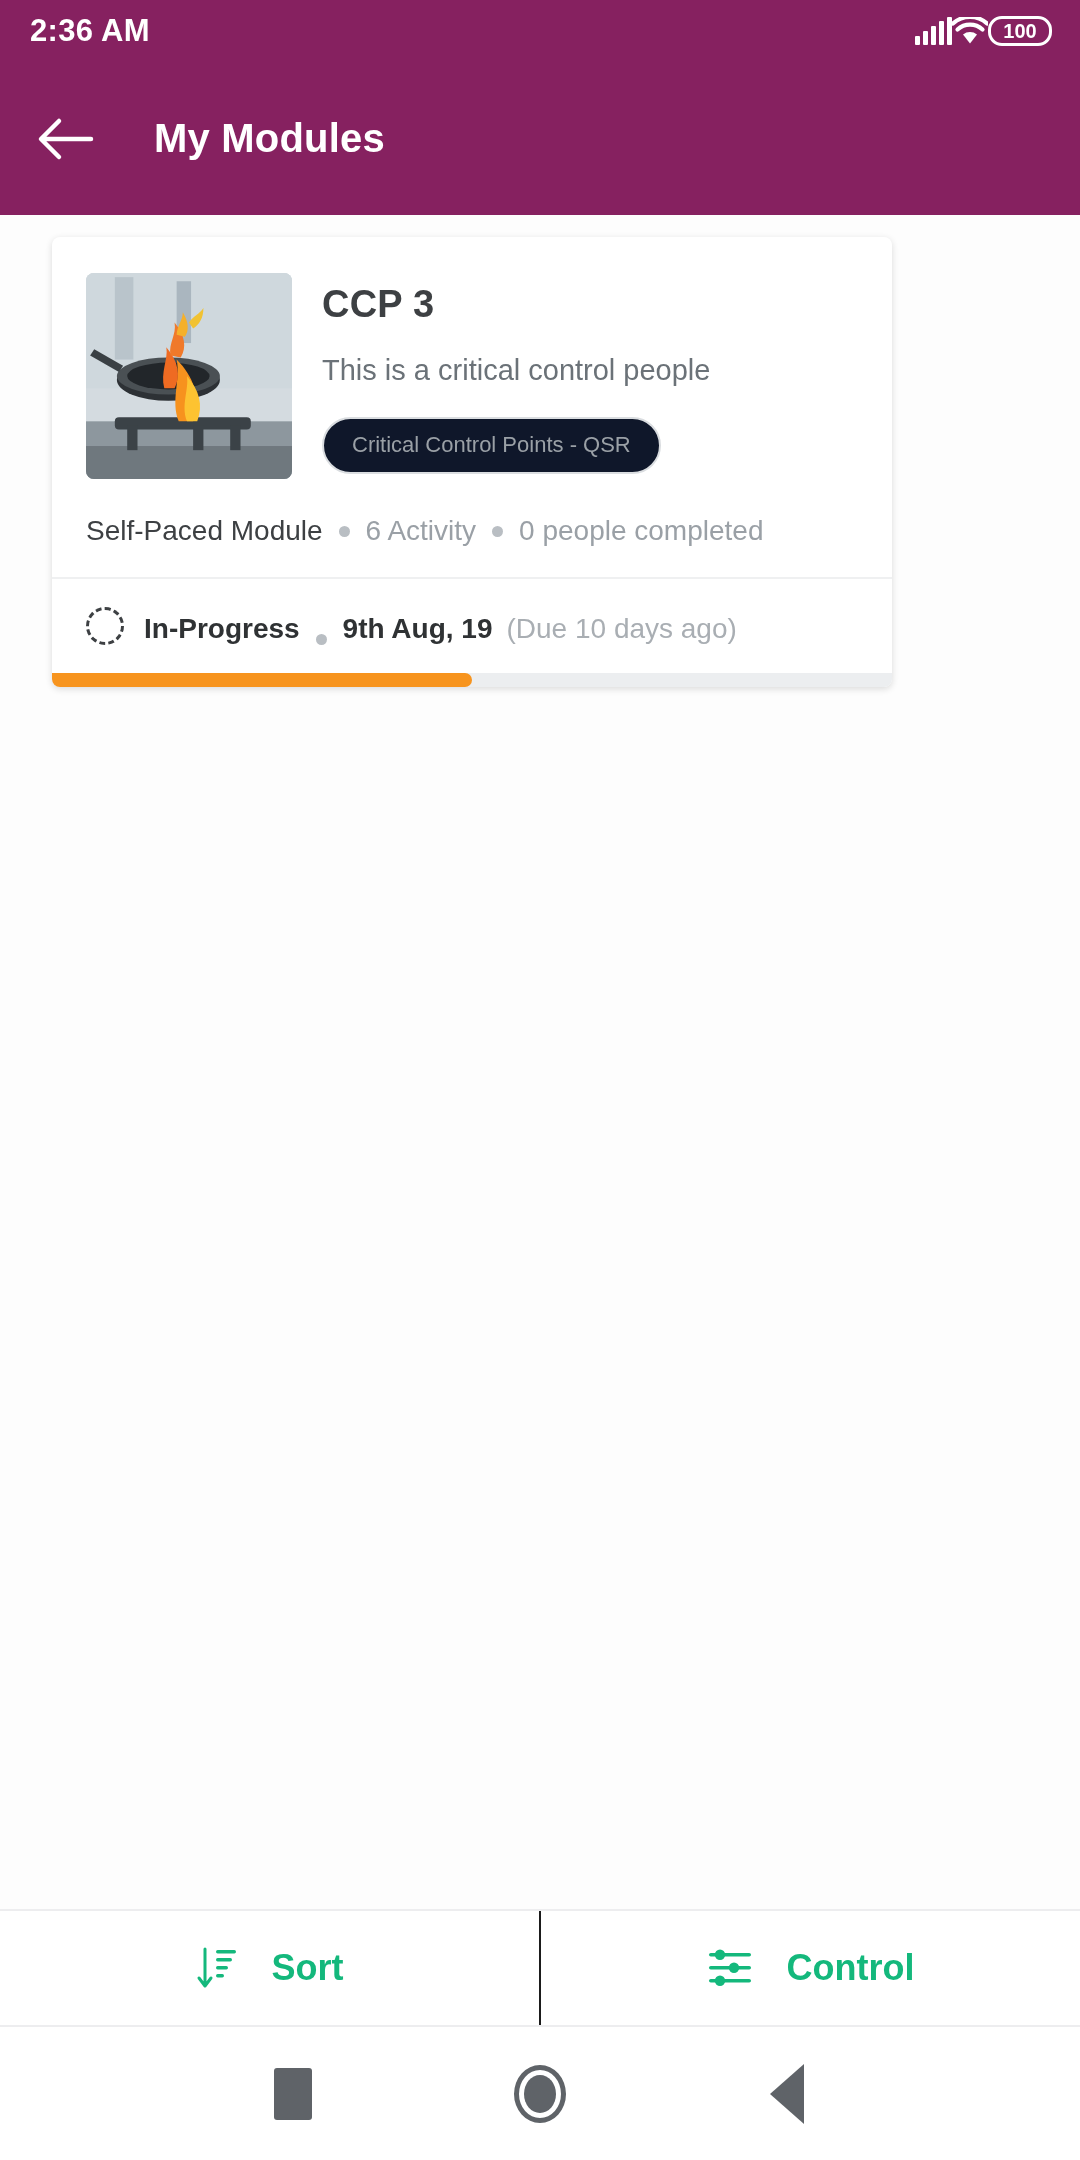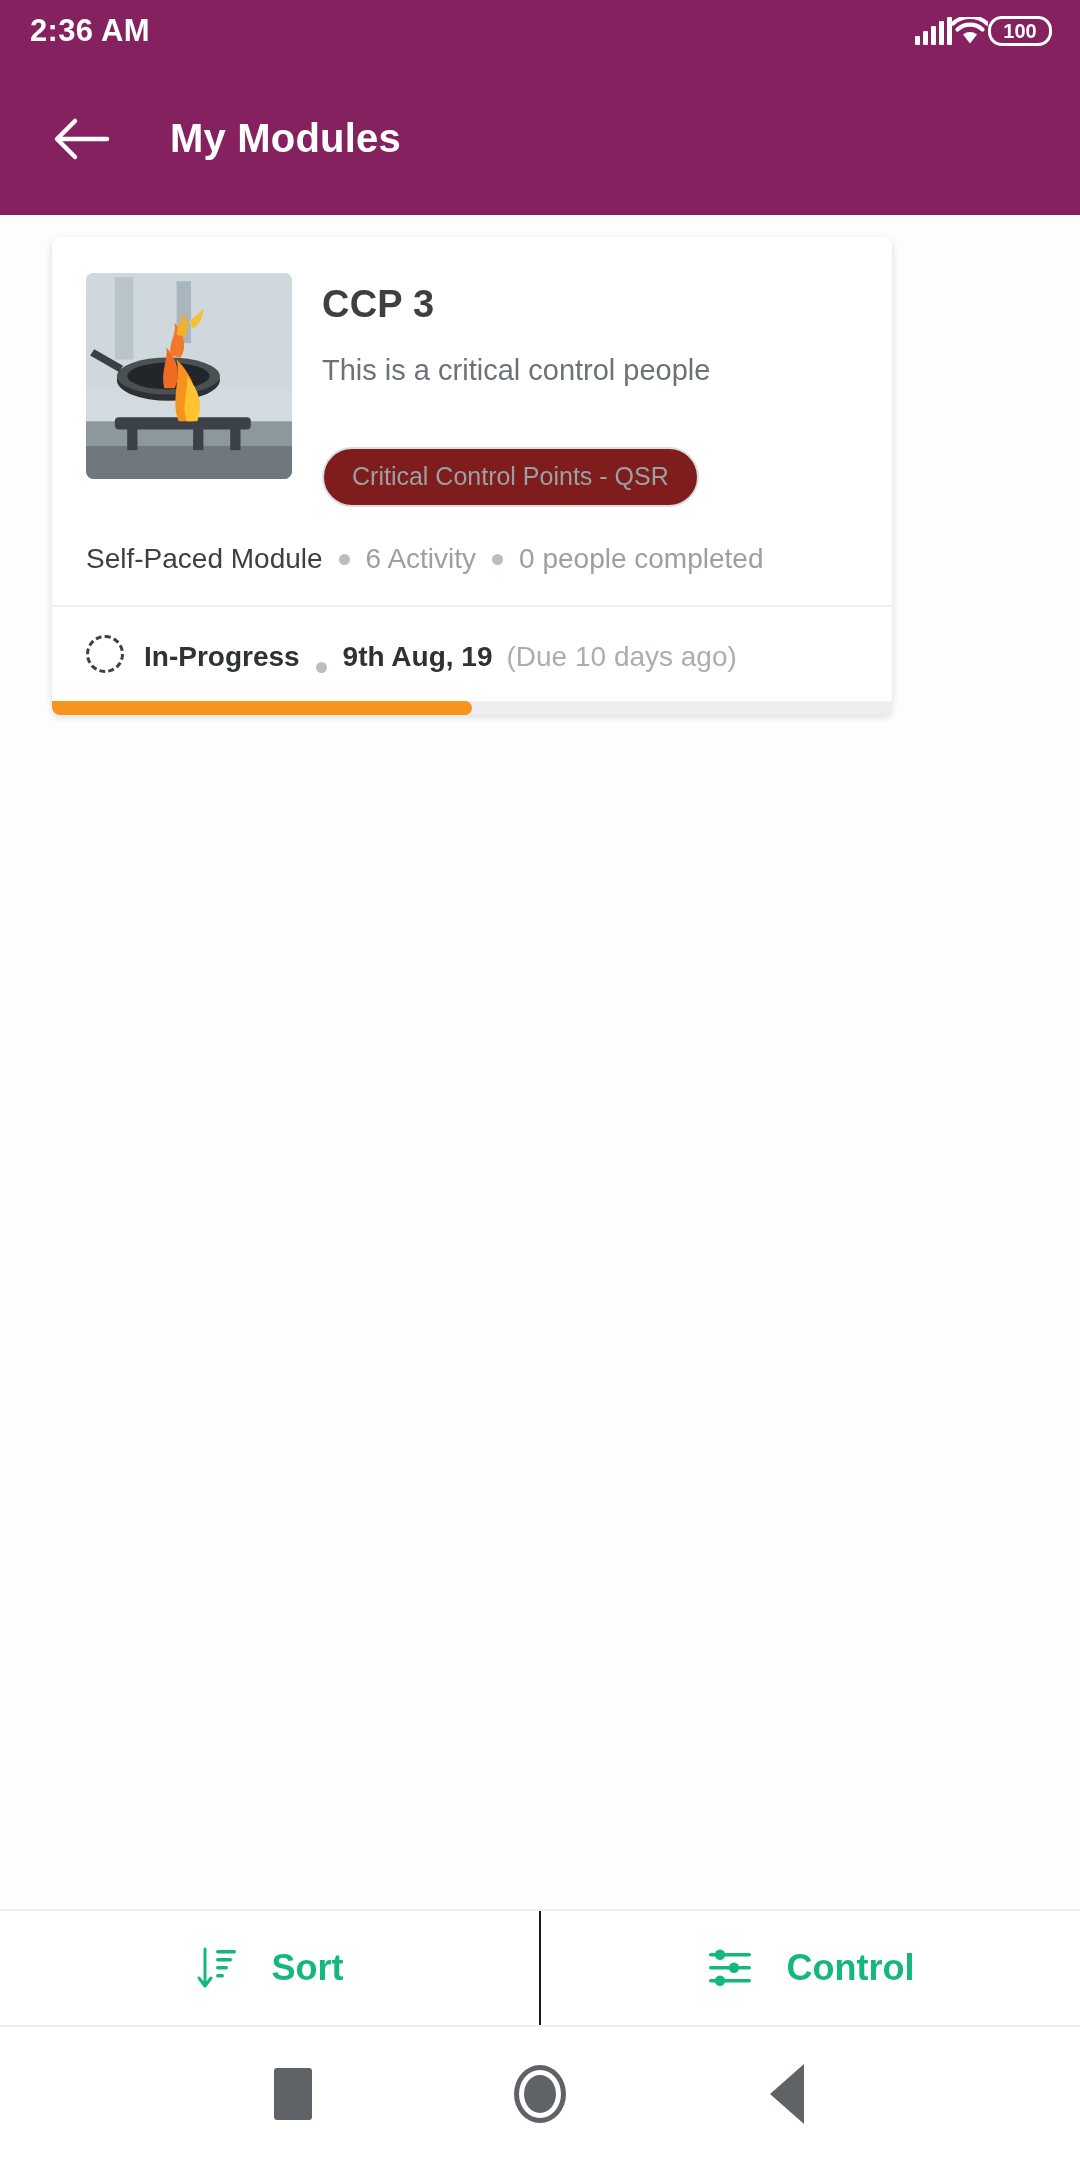--- a/index.html
+++ b/index.html
@@ -78,21 +78,21 @@
 
   
   .app-bar {
     position: absolute;
     top: 62px; left: 0;
     width: 1080px;
     height: 153px;
     background: #862160;
     display: flex;
     align-items: center;
-    padding-left: 48px;
+    padding-left: 32px;
   }
   .back-btn {
     width: 66px;
     height: 66px;
     display: flex;
     align-items: center;
     justify-content: center;
     cursor: pointer;
   }
   .app-title {
@@ -140,27 +140,27 @@
     color: #3d4043;
     letter-spacing: 0.2px;
   }
   .module-desc {
     font-size: 29px;
     color: #6b7278;
     margin-top: 28px;
   }
   .chip {
     display: inline-block;
-    margin-top: 60px;
+    margin-top: 30px;
     border: 2px solid #dadde0;
     border-radius: 34px;
     padding: 13px 28px 14px 28px;
-    font-size: 25px;
+    font-size: 22px;
     color: #9aa0a6;
-    background: #7f1d1d;
+    background: #0f172a;
   }
 
   .card-meta {
     display: flex;
     align-items: center;
     padding: 36px 34px 30px 34px;
     border-bottom: 2px solid #eff0f1;
     font-size: 28px;
   }
   .meta-strong { color: #3d4043; }

